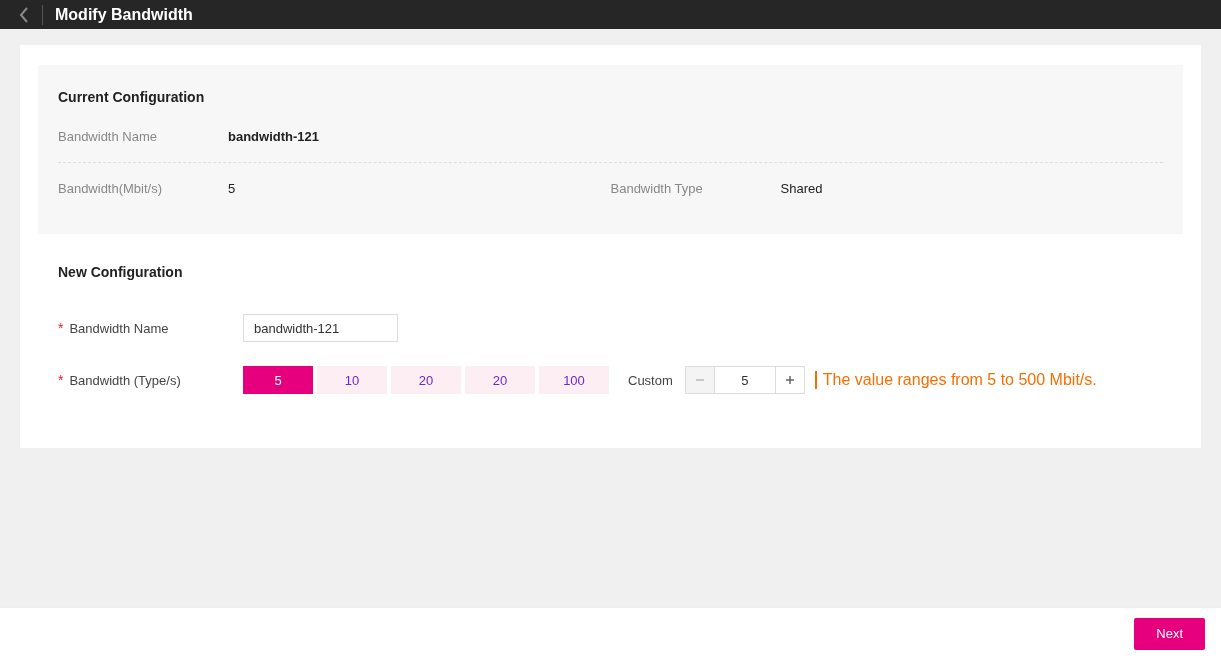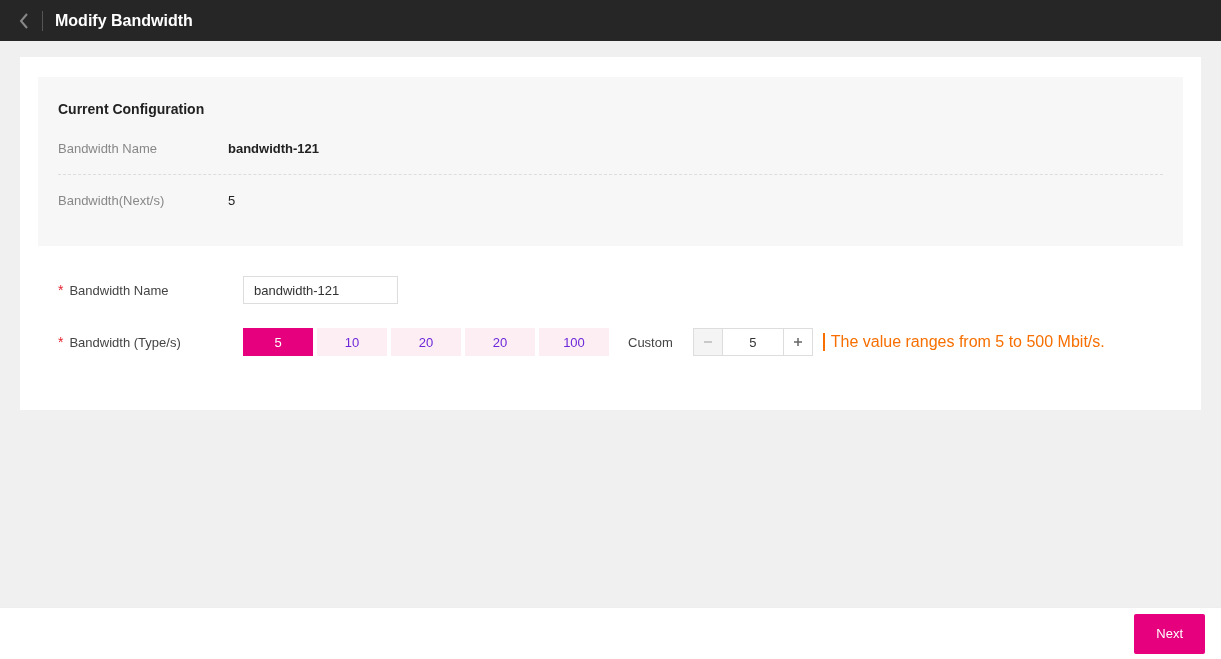--- a/index.html
+++ b/index.html
@@ -12,21 +12,21 @@
       background: #f0f0f0;
       font-size: 13px;
       color: #333;
       width: 1221px;
       height: 659px;
       overflow: hidden;
       position: relative;
     }
     .header {
       background: #262626;
-      height: 41px;
+      height: 29px;
       display: flex;
       align-items: center;
       padding: 0 12px;
     }
     .back-arrow {
       width: 24px;
       height: 24px;
       display: flex;
       align-items: center;
       justify-content: center;
@@ -138,21 +138,21 @@
       color: #6d28d9;
       margin-right: 4px;
     }
     .bw-option.active {
       background: #e6007e;
       color: #fff;
       font-weight: 500;
     }
     .custom-label {
       margin-left: 15px;
-      margin-right: 20px;
+      margin-right: 12px;
       color: #444;
       font-size: 13px;
     }
     .stepper {
       display: flex;
       border: 1px solid #ddd;
       height: 28px;
     }
     .stepper-btn {
       width: 28px;
@@ -199,21 +199,21 @@
       border-top: 1px solid #eee;
       display: flex;
       align-items: center;
       justify-content: flex-end;
       padding: 0 16px;
     }
     .next-btn {
       background: #e6007e;
       color: #fff;
       border: none;
-      height: 40px;
+      height: 32px;
       padding: 0 22px;
       font-size: 13px;
       cursor: pointer;
       border-radius: 2px;
     }
   </style>
 </head>
 <body>
 
 <div class="header">
@@ -236,27 +236,32 @@
         <div class="col">
           <div class="config-label">Bandwidth Name</div>
           <div class="config-value bold">bandwidth-121</div>
         </div>
       </div>
 
       <div class="dashed-divider"></div>
 
       <div class="config-row">
         <div class="col">
-          <div class="config-label">Bandwidth(Next/s)</div>
+          <div class="config-label">Bandwidth(Mbit/s)</div>
           <div class="config-value">5</div>
+        </div>
+        <div class="col">
+          <div class="config-label">Bandwidth Type</div>
+          <div class="config-value">Shared</div>
         </div>
       </div>
     </div>
 
     <div class="new-config">
+      <div class="section-title" style="margin-bottom:34px;">New Configuration</div>
 
       <div class="form-row">
         <div class="form-label">
           <span class="required">*</span>
           <span>Bandwidth Name</span>
         </div>
         <input type="text" class="text-input" value="bandwidth-121" style="">
       </div>
 
       <div class="form-row" style="margin-top:24px;">

